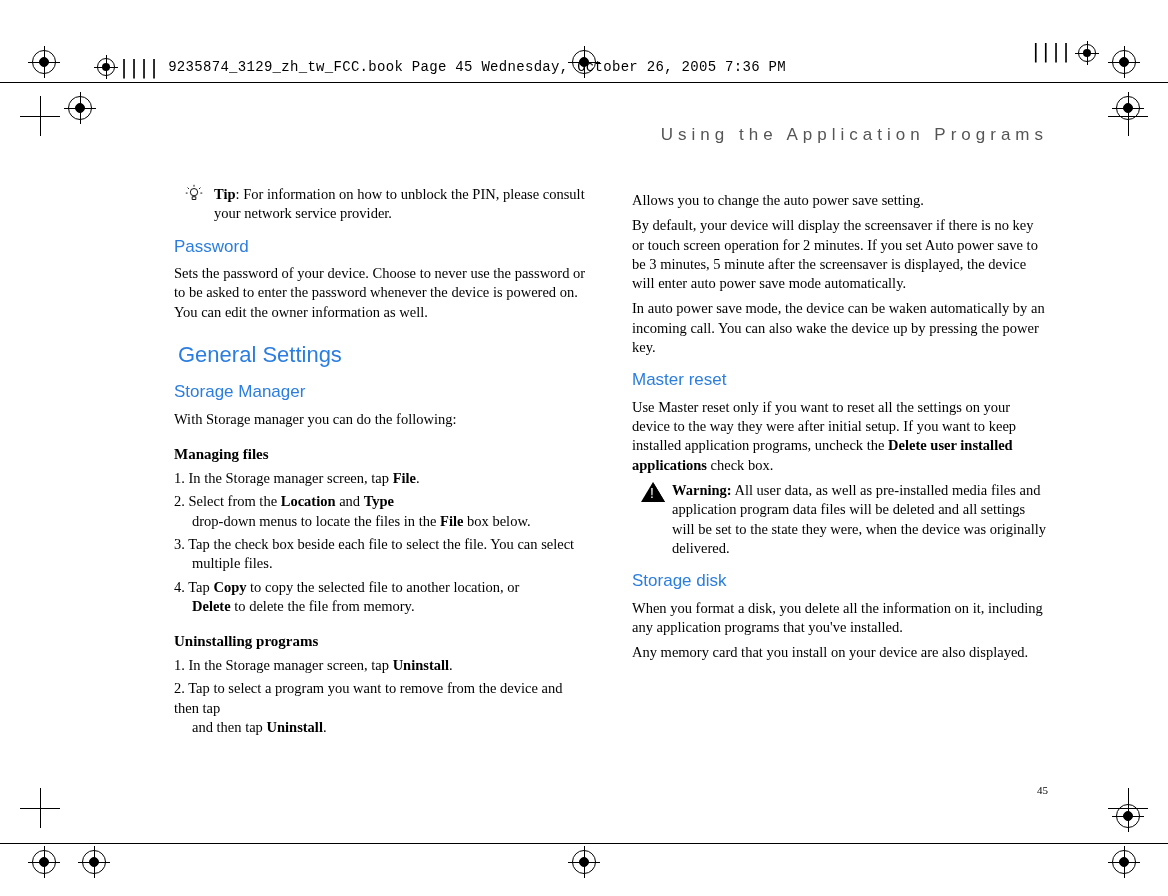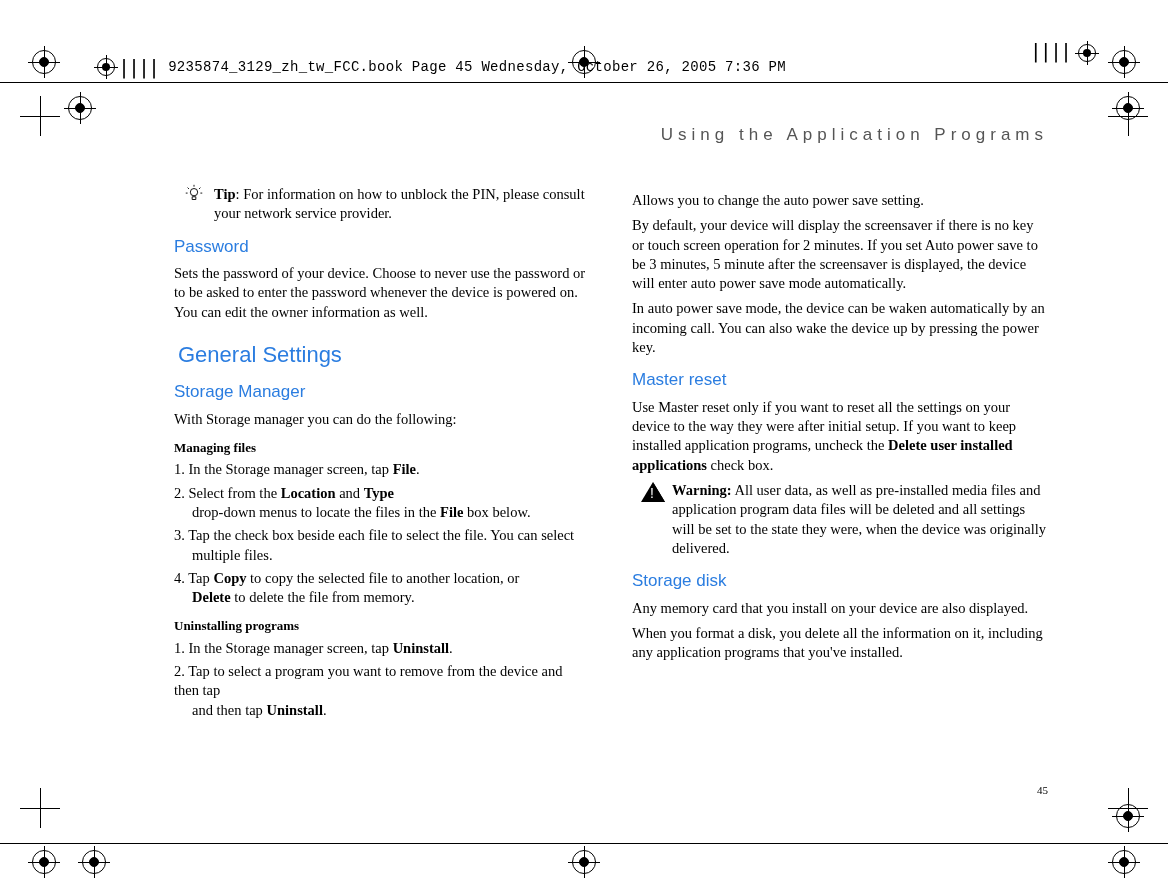--- a/index.html
+++ b/index.html
@@ -129,22 +129,22 @@
   }
   .h2 {
     font-family: Arial, Helvetica, sans-serif;
     font-size: 17px;
     color: #2b7de0;
     font-weight: 400;
     margin: 12px 0 6px;
   }
   .h3 {
     font-weight: bold;
-    margin: 10px 0 2px;
-    font-size: 13px;
+    margin: 16px 0 2px;
+    font-size: 15px;
   }
   p { margin: 6px 0; }
   .step { margin: 4px 0 4px 0; }
   .step .indent { display:block; padding-left: 18px; }
   .callout { margin: 0 0 6px 0; padding-left: 40px; position: relative; }
   .callout .icon {
     position:absolute; left:8px; top:-2px; font-size:18px;
   }
   .callout .icon.warn { top:0; }
   .bold   { font-weight: bold; }
@@ -280,20 +280,20 @@
           <svg width="26" height="22" viewBox="0 0 26 22">
               <path d="M13 1 L25 21 L1 21 Z" fill="#000"></path>
               <path d="M13 1 L25 21 L21 21" fill="#000"></path>
               <text x="12" y="17" font-size="14" fill="#fff" text-anchor="middle" font-family="Arial">!</text>
             </svg>
         </span>
         <span class="bold">Warning:</span><span> All user data, as well as pre-installed media files and application program data files will be deleted and all settings will be set to the state they were, when the device was originally delivered.</span>
       </div>
 
       <div class="h2">Storage disk</div>
+      <p>When you format a disk, you delete all the information on it, including any application programs that you've installed.</p>
       <p>Any memory card that you install on your device are also displayed.</p>
-      <p>When you format a disk, you delete all the information on it, including any application programs that you've installed.</p>
     </div>
   </div>
   <div class="page-no">45</div>
 </div>
 
 <div class="hr-bottom"></div>
 
 </body></html>

